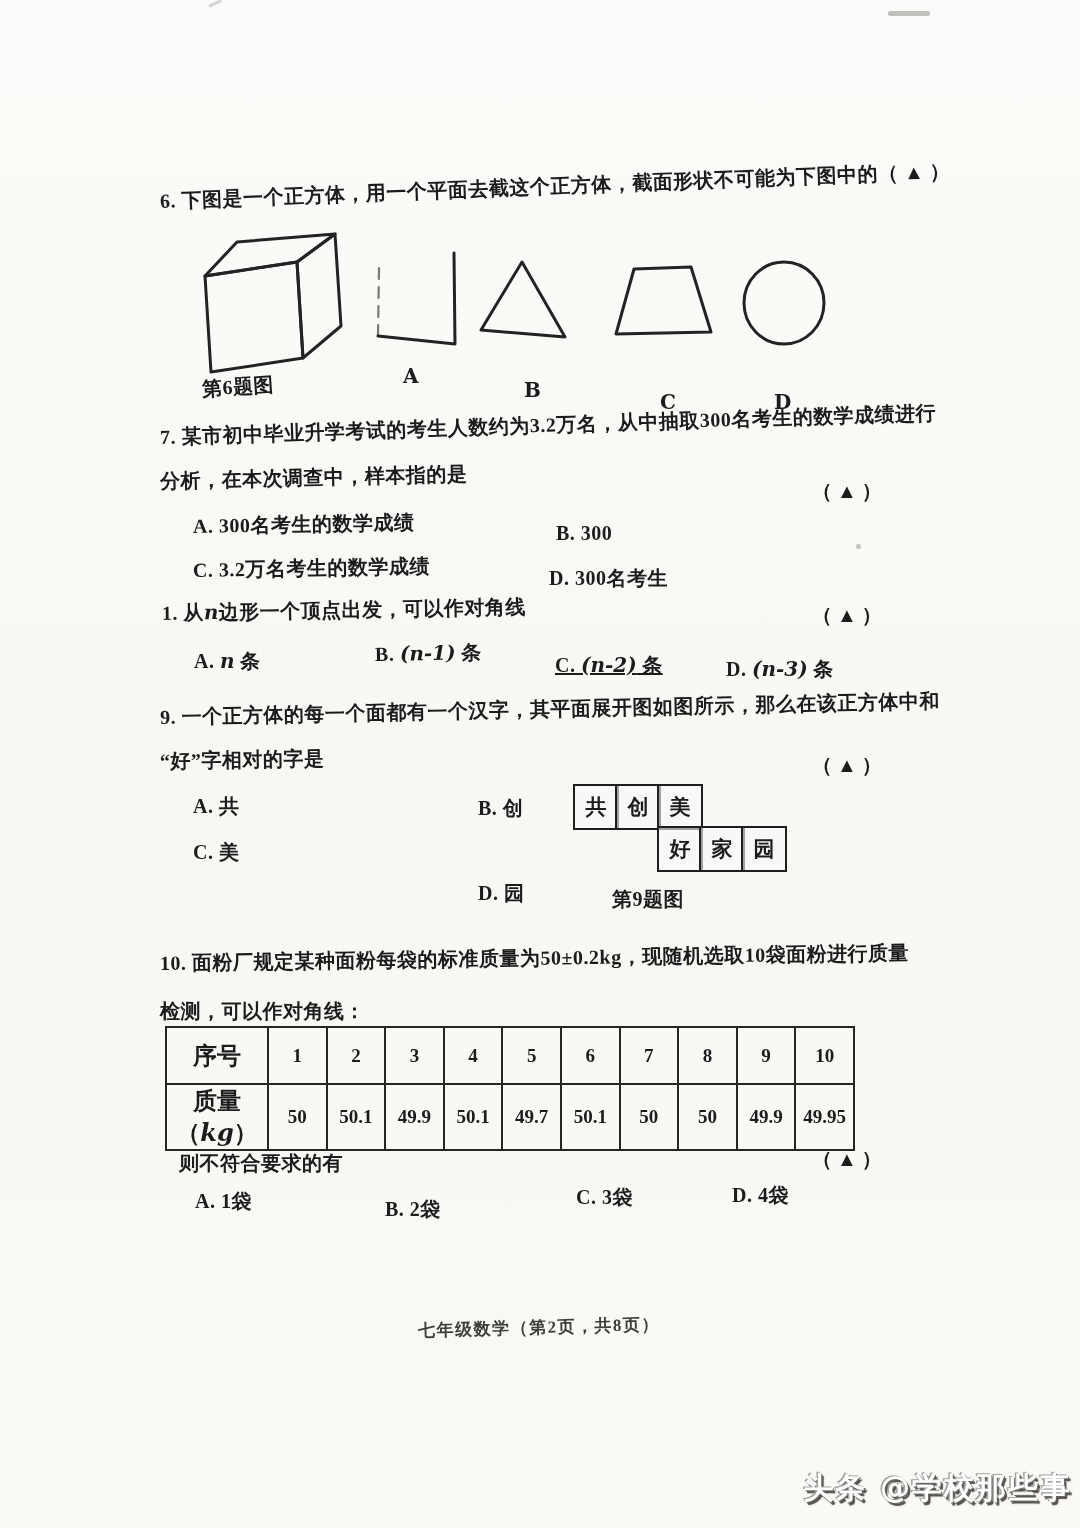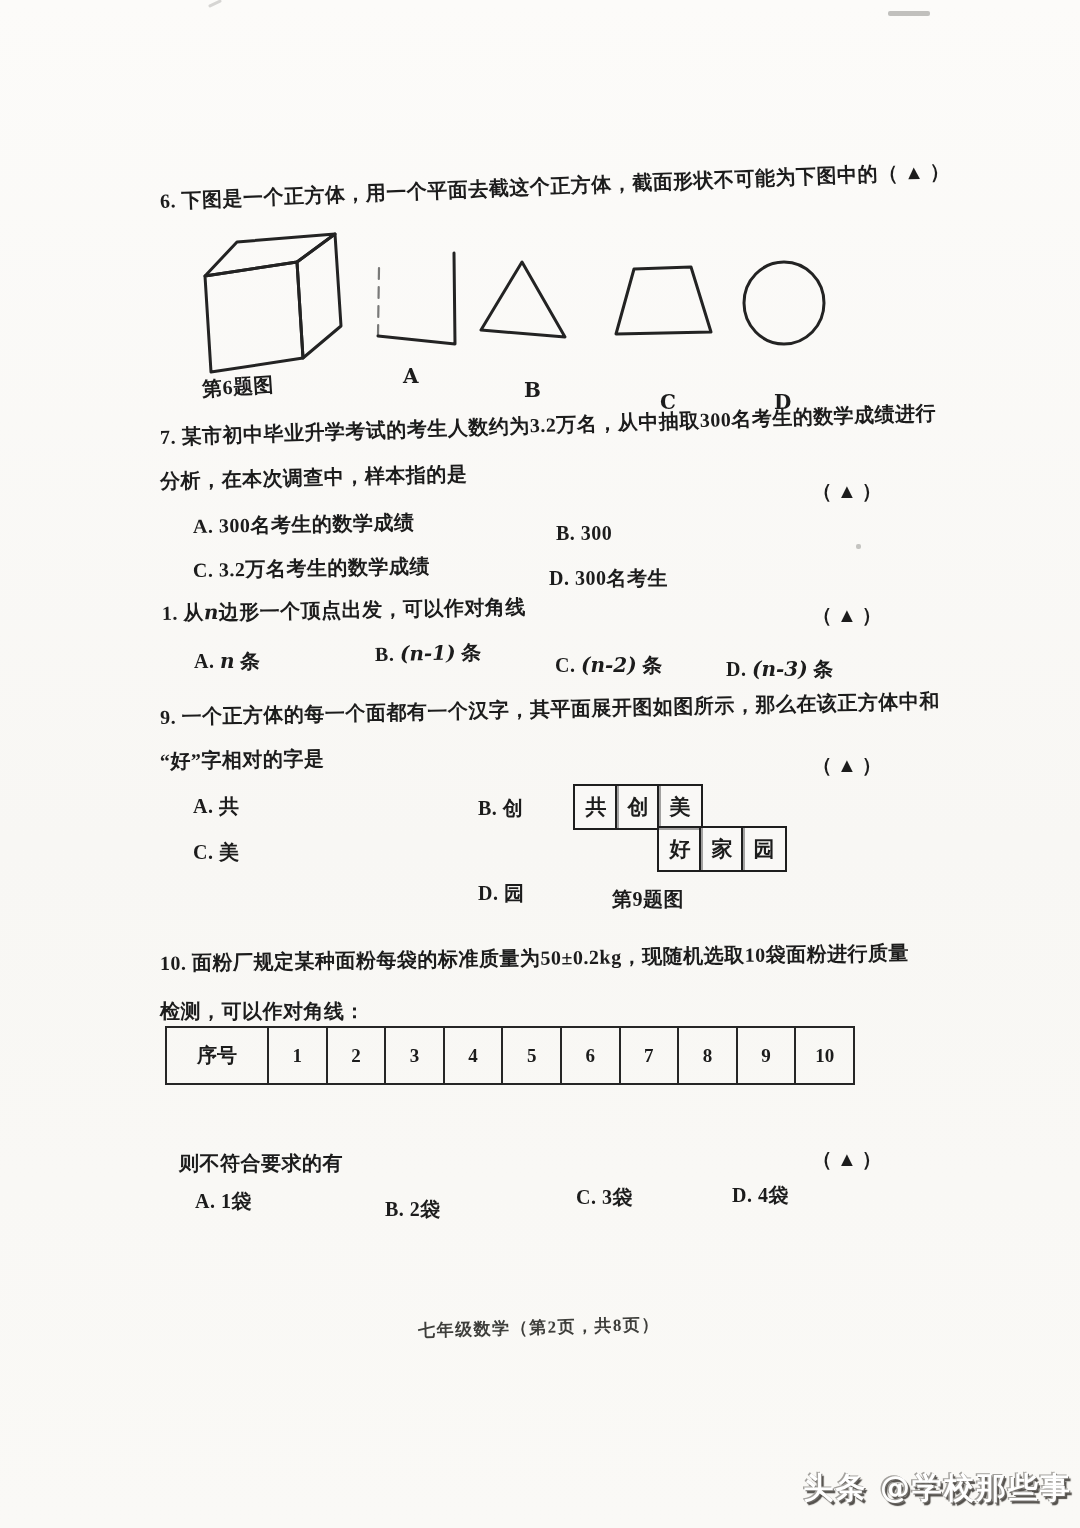--- a/index.html
+++ b/index.html
@@ -9,21 +9,21 @@
   .t{position:absolute;white-space:nowrap;font-size:20px;font-weight:700;letter-spacing:.5px;transform-origin:left center;}
   .opt{font-size:20px;}
   .mark{position:absolute;white-space:nowrap;font-size:20px;font-weight:700;}
   .mathit{font-style:italic;font-weight:600;font-family:"DejaVu Serif",serif;letter-spacing:0;}
   .shape-label{position:absolute;font-size:20px;font-weight:700;font-family:"DejaVu Serif",serif;}
   .fig{position:absolute;}
   .ln{fill:none;stroke:#232323;stroke-width:3;stroke-linejoin:round;stroke-linecap:round;}
   .faint{opacity:.6;stroke-width:2.2;stroke-dasharray:11 8;}
   .qtable{position:absolute;left:165px;top:1026px;border-collapse:collapse;table-layout:fixed;width:690px;}
   .qtable td{border:2px solid #262626;text-align:center;font-size:19px;font-weight:700;height:55px;padding:0;}
-  .qtable td.lab{width:100px;font-size:20px;}
+  .qtable td.lab{width:100px;font-size:24px;}
   .net{position:absolute;left:573px;top:784px;width:215px;height:92px;}
   .ncell{position:absolute;width:42px;height:42px;border:2px solid #1e1e1e;display:flex;align-items:center;justify-content:center;
          font-size:21px;font-weight:700;background:rgba(250,249,246,.6);}
   .speck{position:absolute;background:#8f8f8c;border-radius:2px;opacity:.55;}
   .footer{position:absolute;left:418px;top:1316px;font-size:17px;font-weight:600;color:#3e3e3b;letter-spacing:1.5px;transform:rotate(-1.5deg);}
   .watermark{position:absolute;right:8px;top:1468px;font-family:"DejaVu Sans","Liberation Sans",sans-serif;
              font-size:30px;font-weight:700;color:#ffffff;letter-spacing:2px;
              text-shadow:-1.5px -1.5px 0 #a3a19d,1px 1px 0 #6b6864,2.5px 2.5px 1px #514e4a;}
 </style>
 </head>
@@ -77,21 +77,21 @@
     <span>1. 从</span><span class="mathit">n</span><span>边形一个顶点出发，可以作对角线</span>
   </div>
   <div class="mark" style="left:812px;top:602px;">（ ▲ ）</div>
 
   <div class="t opt" style="left:194px;top:628px;margin-top:20px;">
     <span>A. </span><span class="mathit">n</span><span> 条</span>
   </div>
   <div class="t opt" style="left:375px;top:641px;transform:rotate(-1deg);">
     <span>B. </span><span class="mathit">(n-1)</span><span> 条</span>
   </div>
-  <div class="t opt" style="left:555px;top:652px;">
+  <div class="t opt" style="left:555px;top:652px;text-decoration:underline;">
     <span>C. </span><span class="mathit">(n-2)</span><span> 条</span>
   </div>
   <div class="t opt" style="left:726px;top:656px;">
     <span>D. </span><span class="mathit">(n-3)</span><span> 条</span>
   </div>
 
   <div class="t" style="left:160px;top:704px;transform:rotate(-1.2deg);">9. 一个正方体的每一个面都有一个汉字，其平面展开图如图所示，那么在该正方体中和</div>
   <div class="t" style="left:160px;top:748px;transform:rotate(-1deg);">“好”字相对的字是</div>
   <div class="mark" style="left:812px;top:752px;">（ ▲ ）</div>
   <div class="t opt" style="left:193px;top:793px;">A. 共</div>
@@ -120,20 +120,33 @@
       <td>2</td>
       <td>3</td>
       <td>4</td>
       <td>5</td>
       <td>6</td>
       <td>7</td>
       <td>8</td>
       <td>9</td>
       <td>10</td>
     </tr>
+    <tr>
+      <td class="lab"><span>质量（</span><span class="mathit">kg</span><span>）</span></td>
+      <td>50</td>
+      <td>50.1</td>
+      <td>49.9</td>
+      <td>50.1</td>
+      <td>49.7</td>
+      <td>50.1</td>
+      <td>50</td>
+      <td>50</td>
+      <td>49.9</td>
+      <td>49.95</td>
+    </tr>
   </tbody>
     </table>
 
   <div class="t" style="left:162px;top:1150px;margin-left:17px;">则不符合要求的有</div>
   <div class="mark" style="left:812px;top:1146px;">（ ▲ ）</div>
   <div class="t opt" style="left:195px;top:1188px;">A. 1袋</div>
   <div class="t opt" style="left:385px;top:1196px;">B. 2袋</div>
   <div class="t opt" style="left:556px;top:1184px;margin-left:20px;">C. 3袋</div>
   <div class="t opt" style="left:732px;top:1182px;">D. 4袋</div>
 

